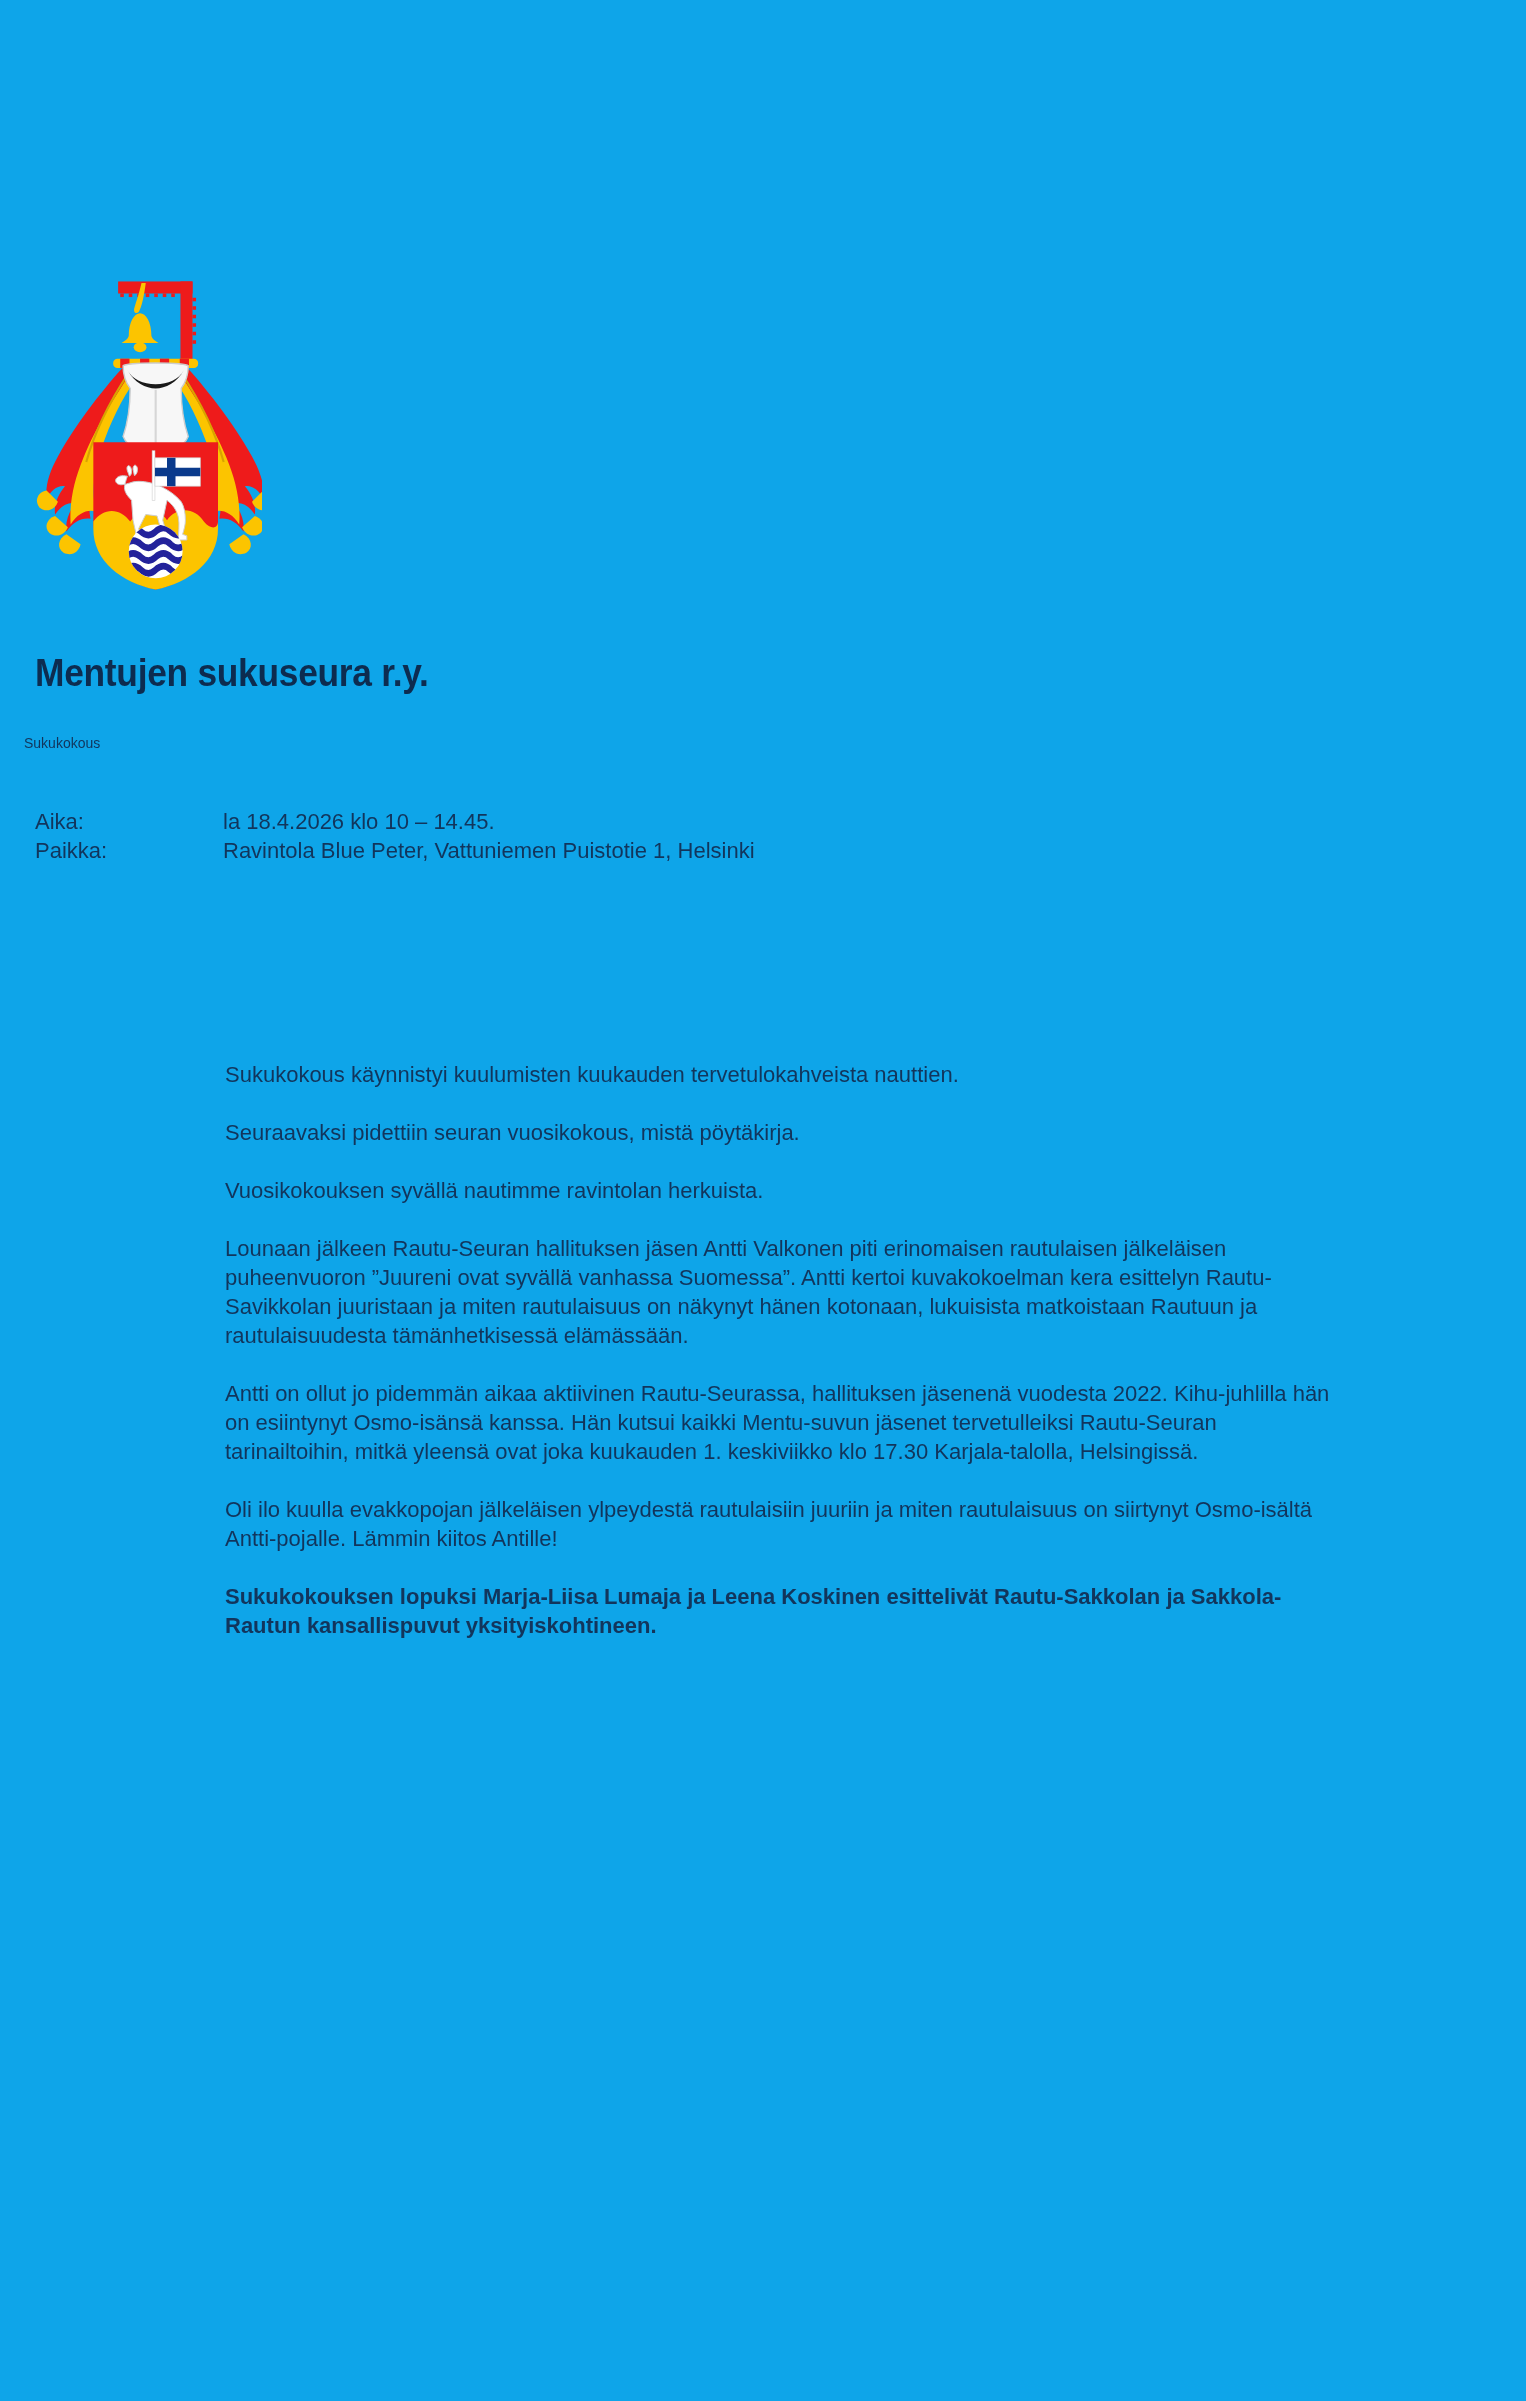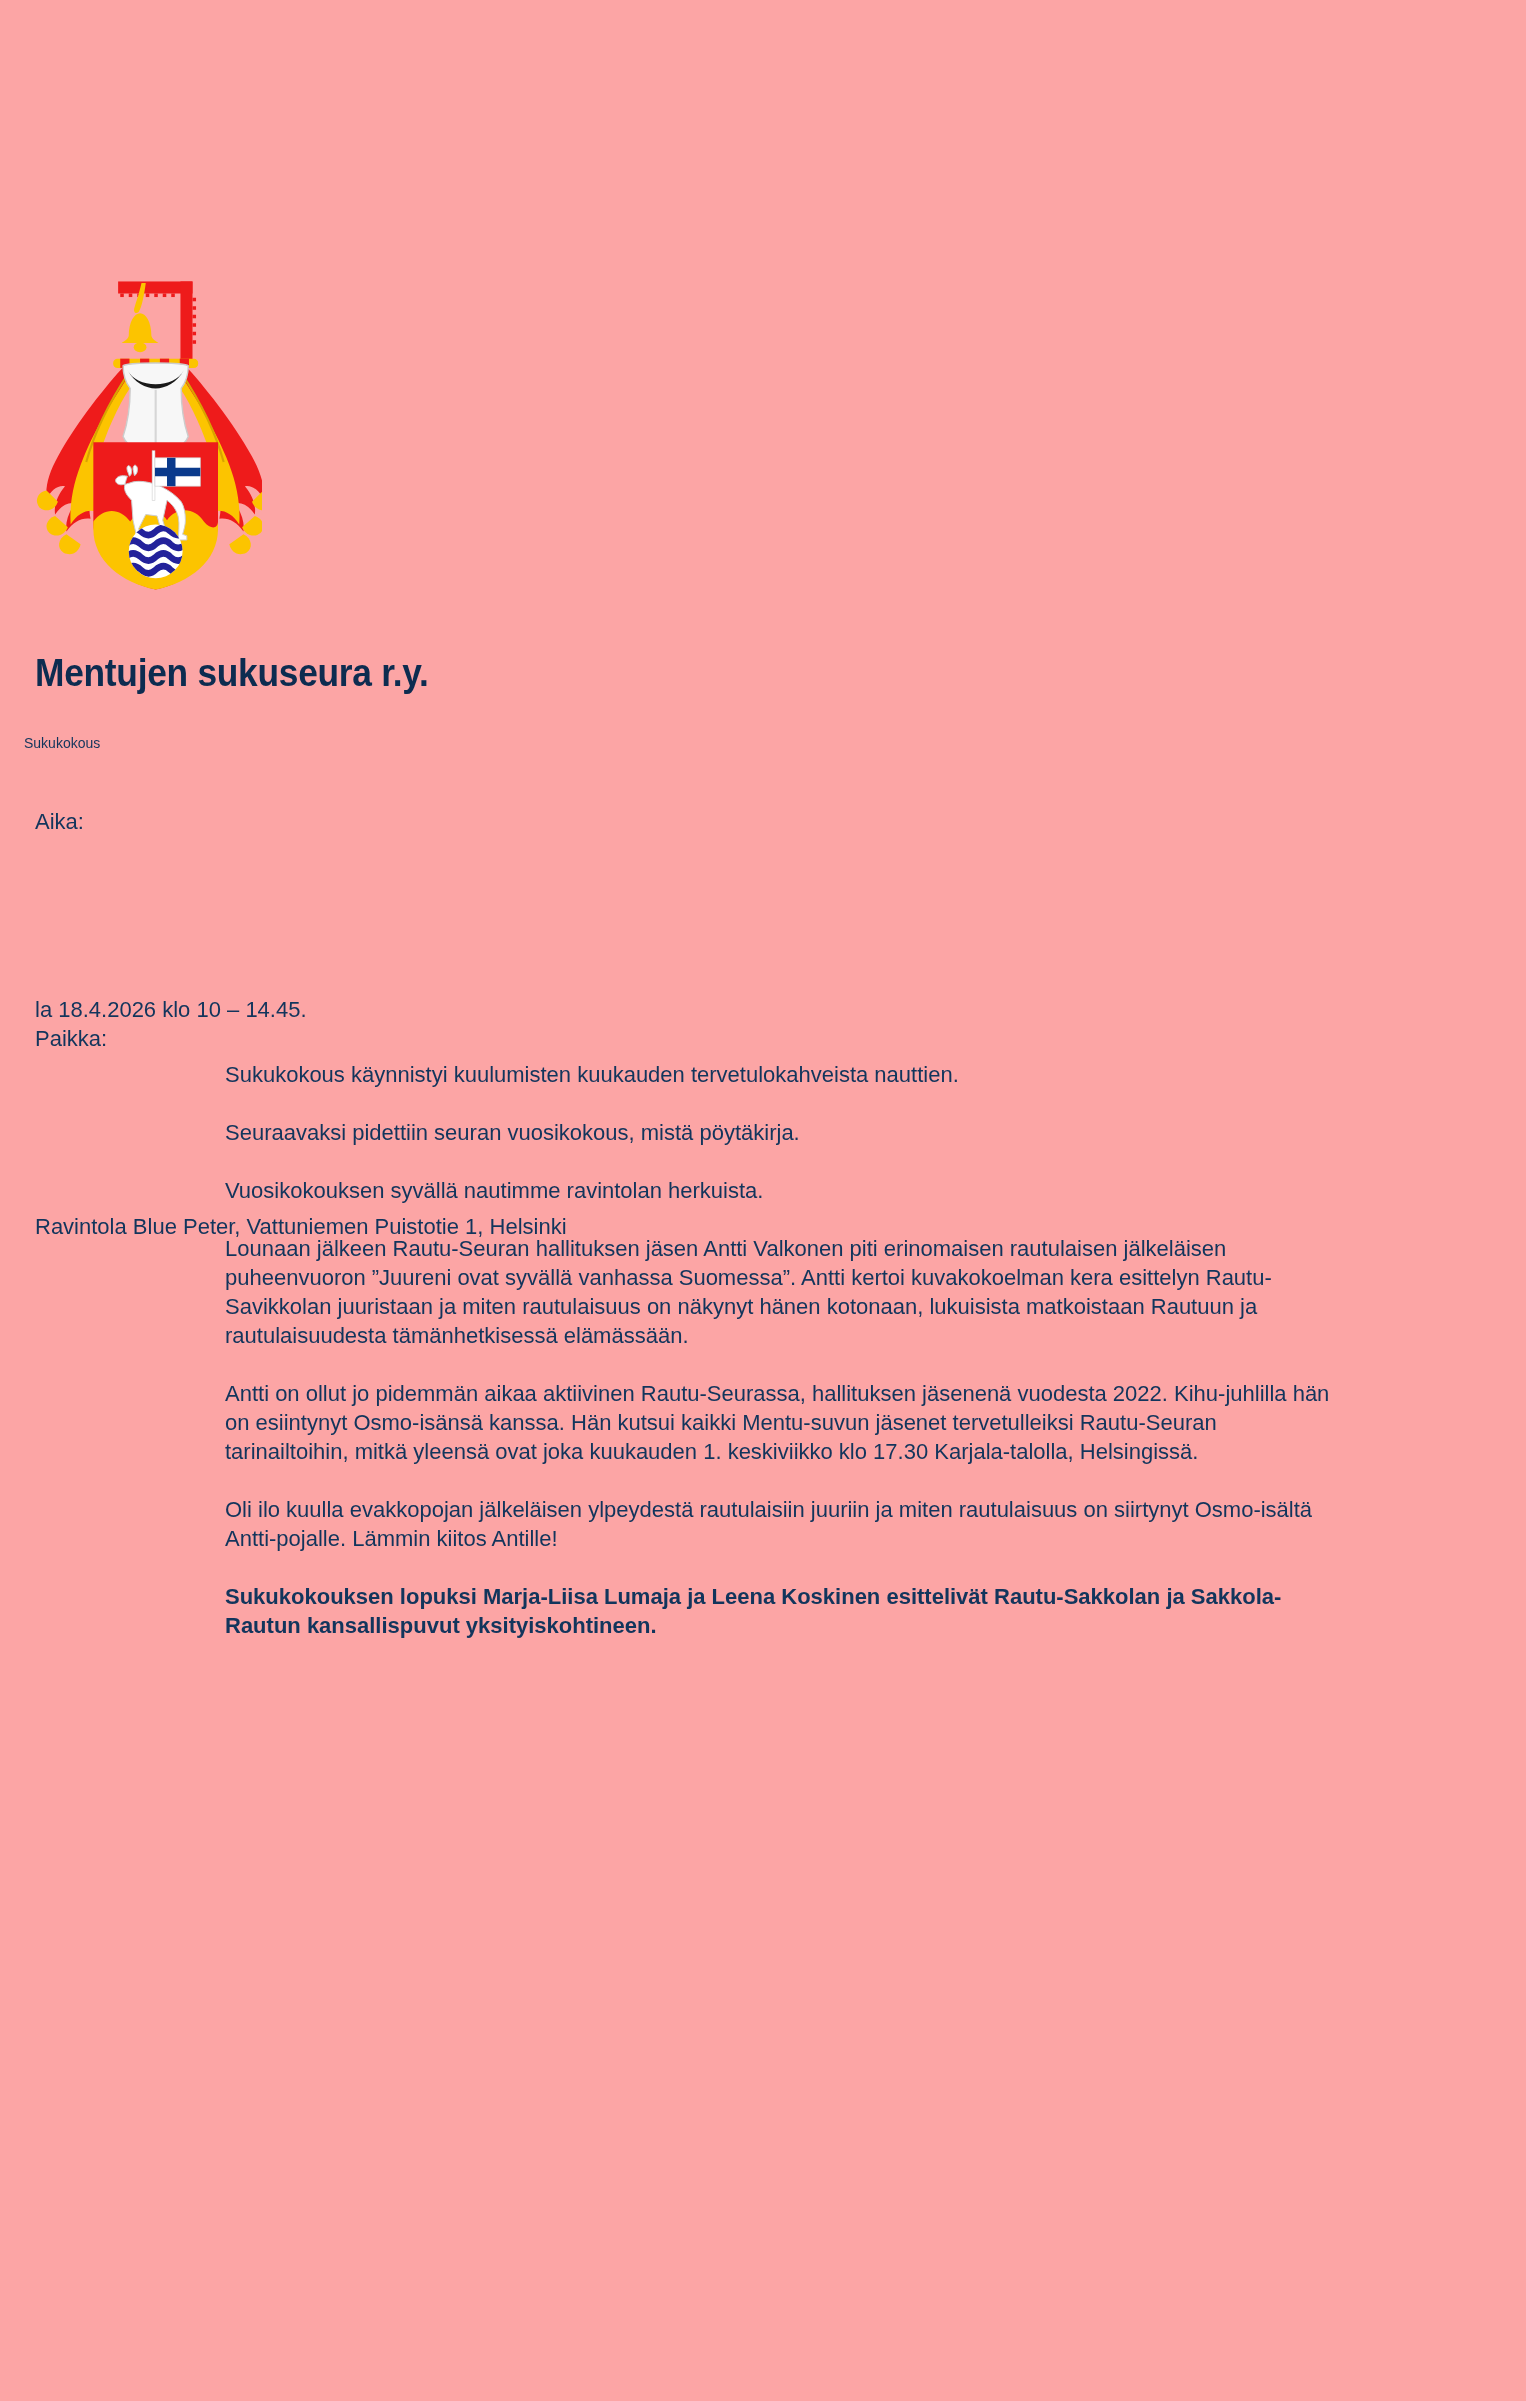--- a/index.html
+++ b/index.html
@@ -12,21 +12,21 @@
     height: 2401px;
     font-family: "Liberation Sans", sans-serif;
     color: #0f2e52;
     -webkit-font-smoothing: antialiased;
   }
 
   .page {
     position: relative;
     width: 1527px;
     height: 2401px;
-    background: #fca5a5;
+    background: #0ea5e9;
     overflow: hidden;
   }
 
   
   .crest {
     position: absolute;
     left: 21px;
     top: 251px;
     width: 241px;
     height: 340px;
@@ -66,21 +66,20 @@
     left: 35px;
     top: 807px;
     width: 1423px;
     font-size: 22px;
     line-height: 29px;
     color: #12355c;
   }
   .meta-row {
     display: flex;
     align-items: flex-start;
-    flex-direction: column;
   }
   .meta-label {
     width: 188px;
     flex: 0 0 188px;
     white-space: nowrap;
   }
   .meta-value {
     flex: 1 1 auto;
     max-width: 1132px;
   }

